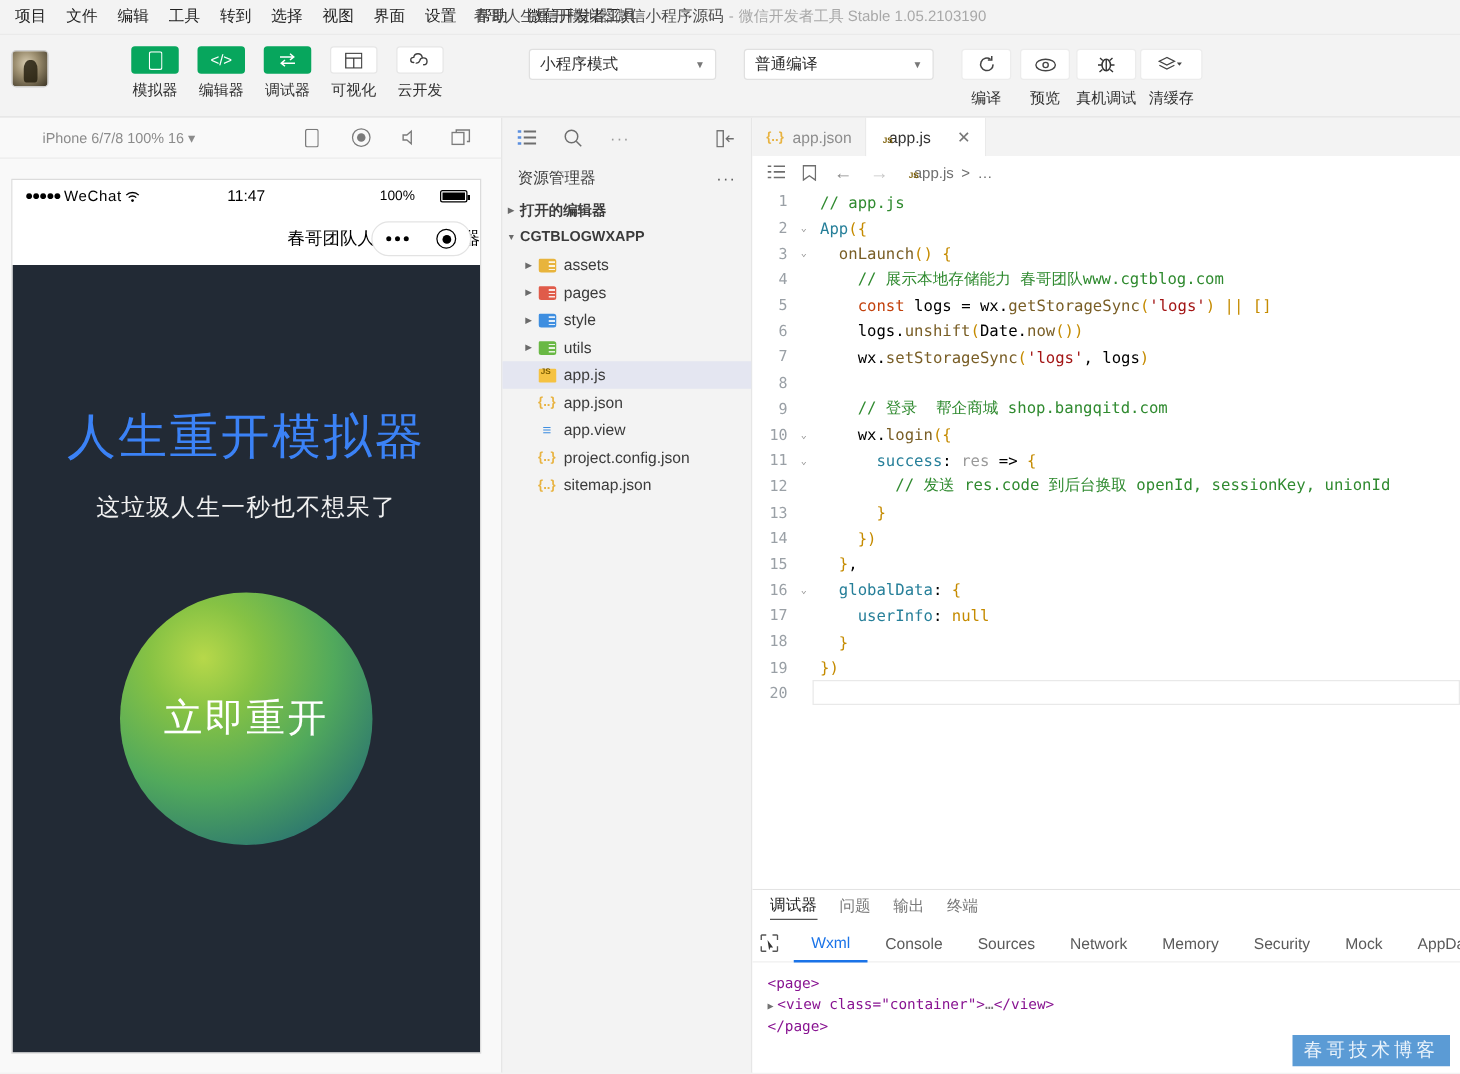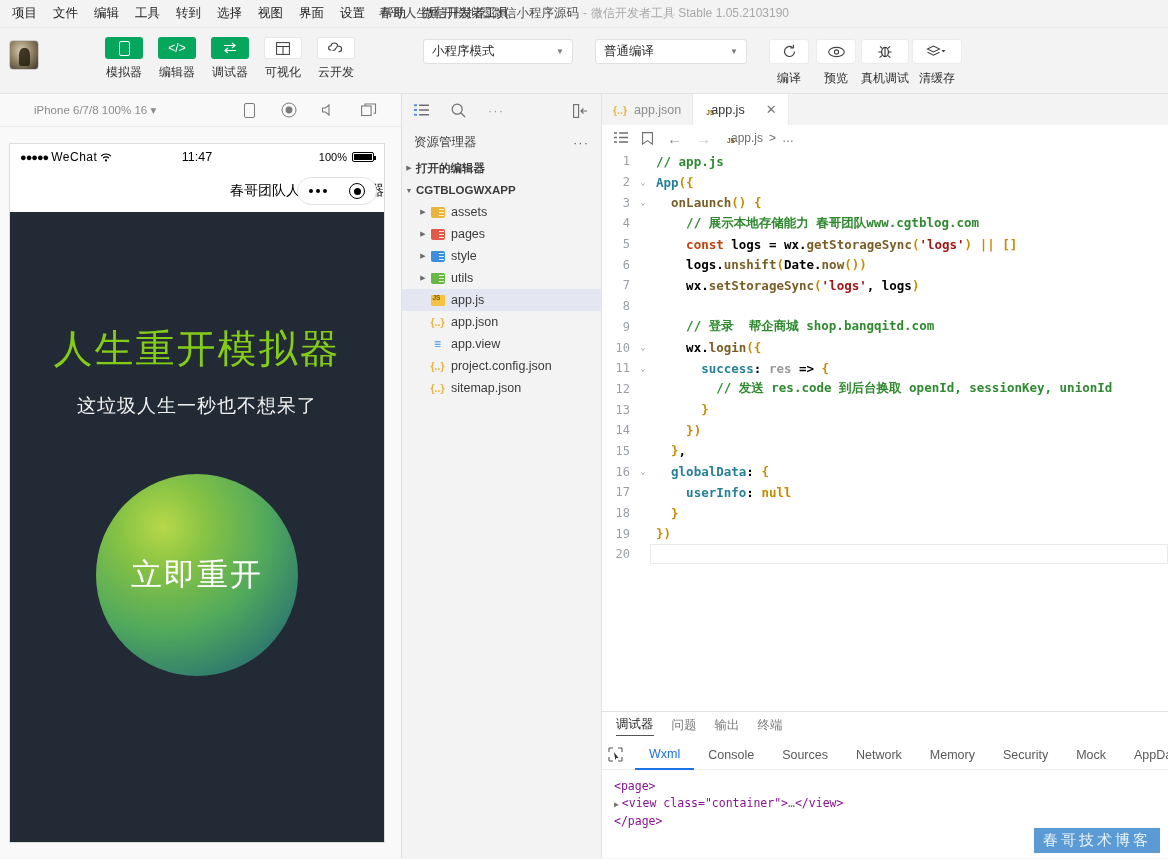--- a/index.html
+++ b/index.html
@@ -93,39 +93,39 @@
     border: 1px solid #dcdcdc; display: flex; flex-direction: column; overflow: hidden;
   }
   .status-bar {
     height: 26px; display: flex; align-items: center; padding: 0 10px;
     font-size: 12px; color: #000; background: #fff;
   }
   .sb-left { display: flex; align-items: center; gap: 3px; letter-spacing: .5px; }
   .sb-dots { letter-spacing: -1px; font-size: 11px; }
   .sb-center { position: absolute; left: 0; right: 0; text-align: center; font-size: 12.5px; }
   .sb-wrap { position: relative; flex: 1; display: flex; align-items: center; }
-  .sb-right { margin-left: auto; display: flex; align-items: center; gap: 5px; font-size: 11px; }
+  .sb-right { margin-left: auto; display: flex; align-items: center; gap: 20px; font-size: 11px; }
   .battery { width: 22px; height: 10px; border: 1px solid #000; border-radius: 2px; position: relative; }
   .battery::before { content:""; position:absolute; left:1px; top:1px; bottom:1px; right:1px; background:#000; }
   .battery::after { content:""; position:absolute; right:-3px; top:3px; width:2px; height:4px; background:#000; }
 
   .nav-bar { height: 42px; display: flex; align-items: center; position: relative; background: #fff; }
   .nav-title { position: absolute; left: 0; right: 0; text-align: right; font-size: 14px; color: #000; }
   .capsule {
     margin-left: auto; margin-right: 7px; width: 80px; height: 28px;
     border: 1px solid #e3e3e3; border-radius: 14px; background: #fff;
     display: flex; align-items: center; justify-content: space-around; z-index: 2;
   }
   .cap-dots { display:flex; gap:3px; }
   .cap-dots i { width:4px; height:4px; border-radius:50%; background:#000; display:block; }
   .cap-ring { width: 16px; height: 16px; border: 1.5px solid #000; border-radius: 50%; display:flex; align-items:center; justify-content:center; }
   .cap-ring i { width: 7px; height: 7px; border-radius: 50%; background: #000; display:block; }
 
   .app-body { flex: 1; background: #222a35; display: flex; flex-direction: column; align-items: center; }
-  .app-title { font-size: 39px; color: #84cc16; margin-top: 110px; letter-spacing: 2px; font-weight: 400; }
+  .app-title { font-size: 39px; color: #3b82f6; margin-top: 110px; letter-spacing: 2px; font-weight: 400; }
   .app-sub { font-size: 19px; color: #f0f0f0; margin-top: 17px; letter-spacing: 1px; }
   .restart-btn {
     width: 202px; height: 202px; border-radius: 50%; margin-top: 55px;
     background: radial-gradient(circle at 33% 26%, #b7d84a 0%, #86c244 22%, #51a95c 52%, #2f7a6e 80%, #2a6b74 100%);
     display: flex; align-items: center; justify-content: center;
     color: #fff; font-size: 31px; letter-spacing: 2px;
   }
 
   
   .exp-col { width: 200px; background: #f3f3f3; border-right: 1px solid #e2e2e2; display: flex; flex-direction: column; }
@@ -155,21 +155,21 @@
   .tabs { height: 31px; background: #f3f3f3; display: flex; align-items: stretch; }
   .tab { display: flex; align-items: center; padding: 0 11px; gap: 7px; font-size: 12.5px; color: #8d8d8d; cursor: default; border-right: 1px solid #eaeaea; }
   .tab.active { background: #fff; color: #333; }
   .tab .x { margin-left: 14px; color: #777; font-size: 13px; }
   .breadcrumbs { height: 26px; display: flex; align-items: center; gap: 14px; padding: 0 12px; background: #fff; font-size: 12px; color: #6f6f6f; }
   .bc-item { display: flex; align-items: center; gap: 6px; }
   .code-area { flex: 1; background: #fff; overflow: hidden; position: relative; font-family: "DejaVu Sans Mono", "Liberation Mono", monospace; font-size: 12.5px; }
   .cline { display: flex; align-items: center; height: 20.7px; white-space: pre; }
   .ln { width: 34px; text-align: right; color: #9aa0a6; flex: none; padding-right: 6px; font-size: 12px; }
   .fold { width: 14px; text-align: center; color: #8a8a8a; font-size: 8px; flex: none; }
-  .ctext { padding-left: 6px; font-weight: bold; }
+  .ctext { padding-left: 6px; }
   .kw { color: #c2410c; } .fn { color: #795e26; } .str { color: #a31515; }
   .cmt { color: #2f8a2f; } .par { color: #c58b00; }
   .vr { color: #9a9a9a; } .cyan { color: #267f99; }
   .cur-line-box { position:absolute; left:48px; right:0; height:20px; border:1px solid #e9e9e9; }
 
   
   .dbg { height: 147px; border-top: 1px solid #e3e3e3; background: #fff; display: flex; flex-direction: column; }
   .dbg-tabs { height: 28px; display: flex; align-items: center; gap: 18px; padding: 0 14px; font-size: 12.5px; color: #7a7a7a; }
   .dbg-tabs .dt { cursor: default; padding-bottom: 2px; }
   .dbg-tabs .dt.active { color: #222; border-bottom: 1.5px solid #555; }

